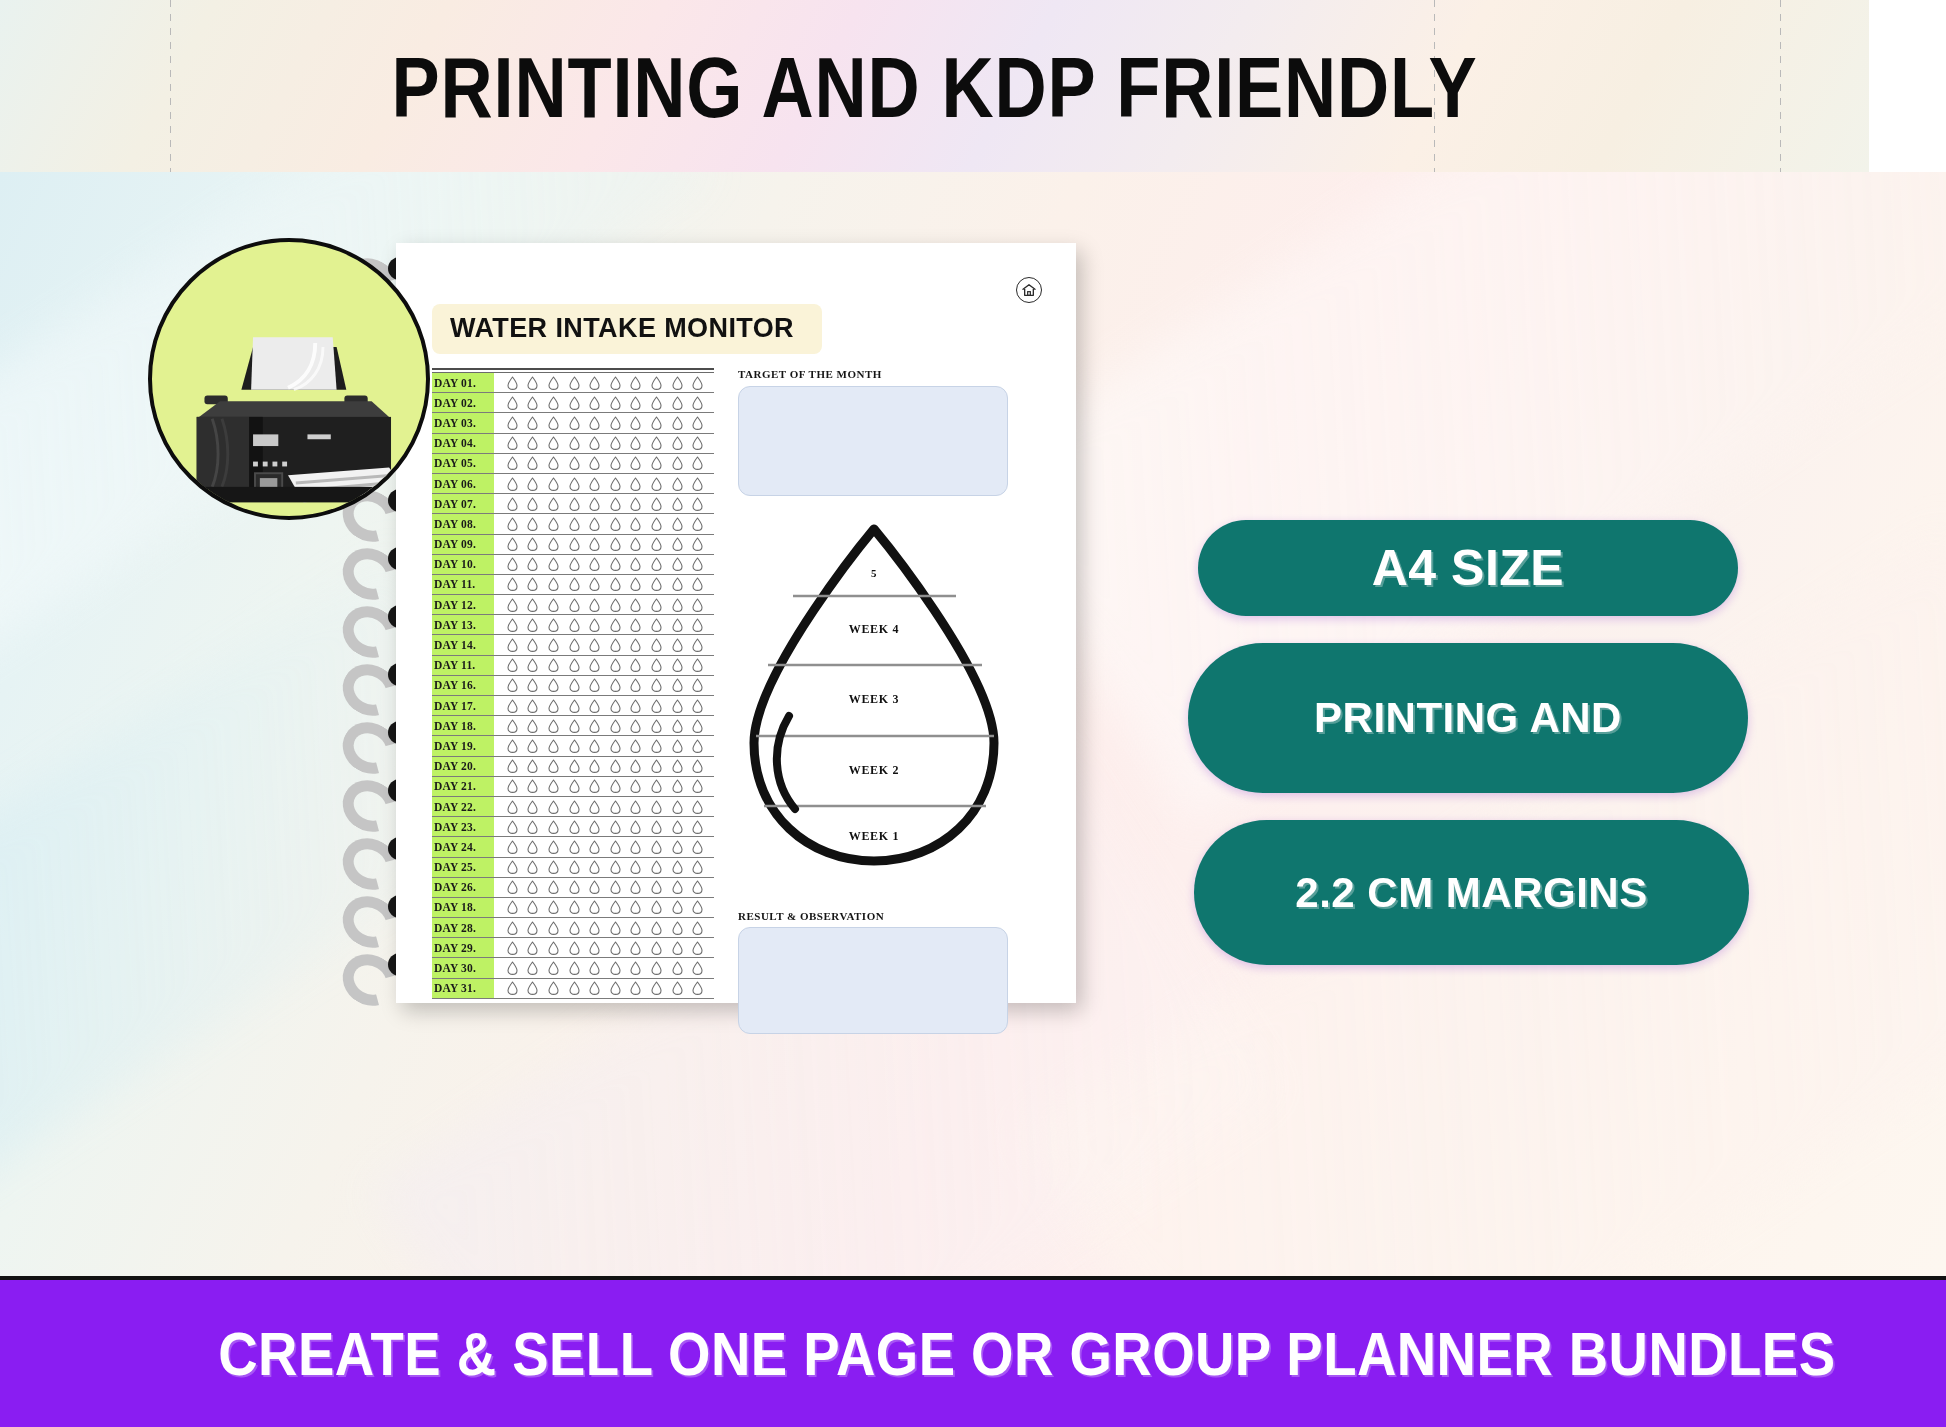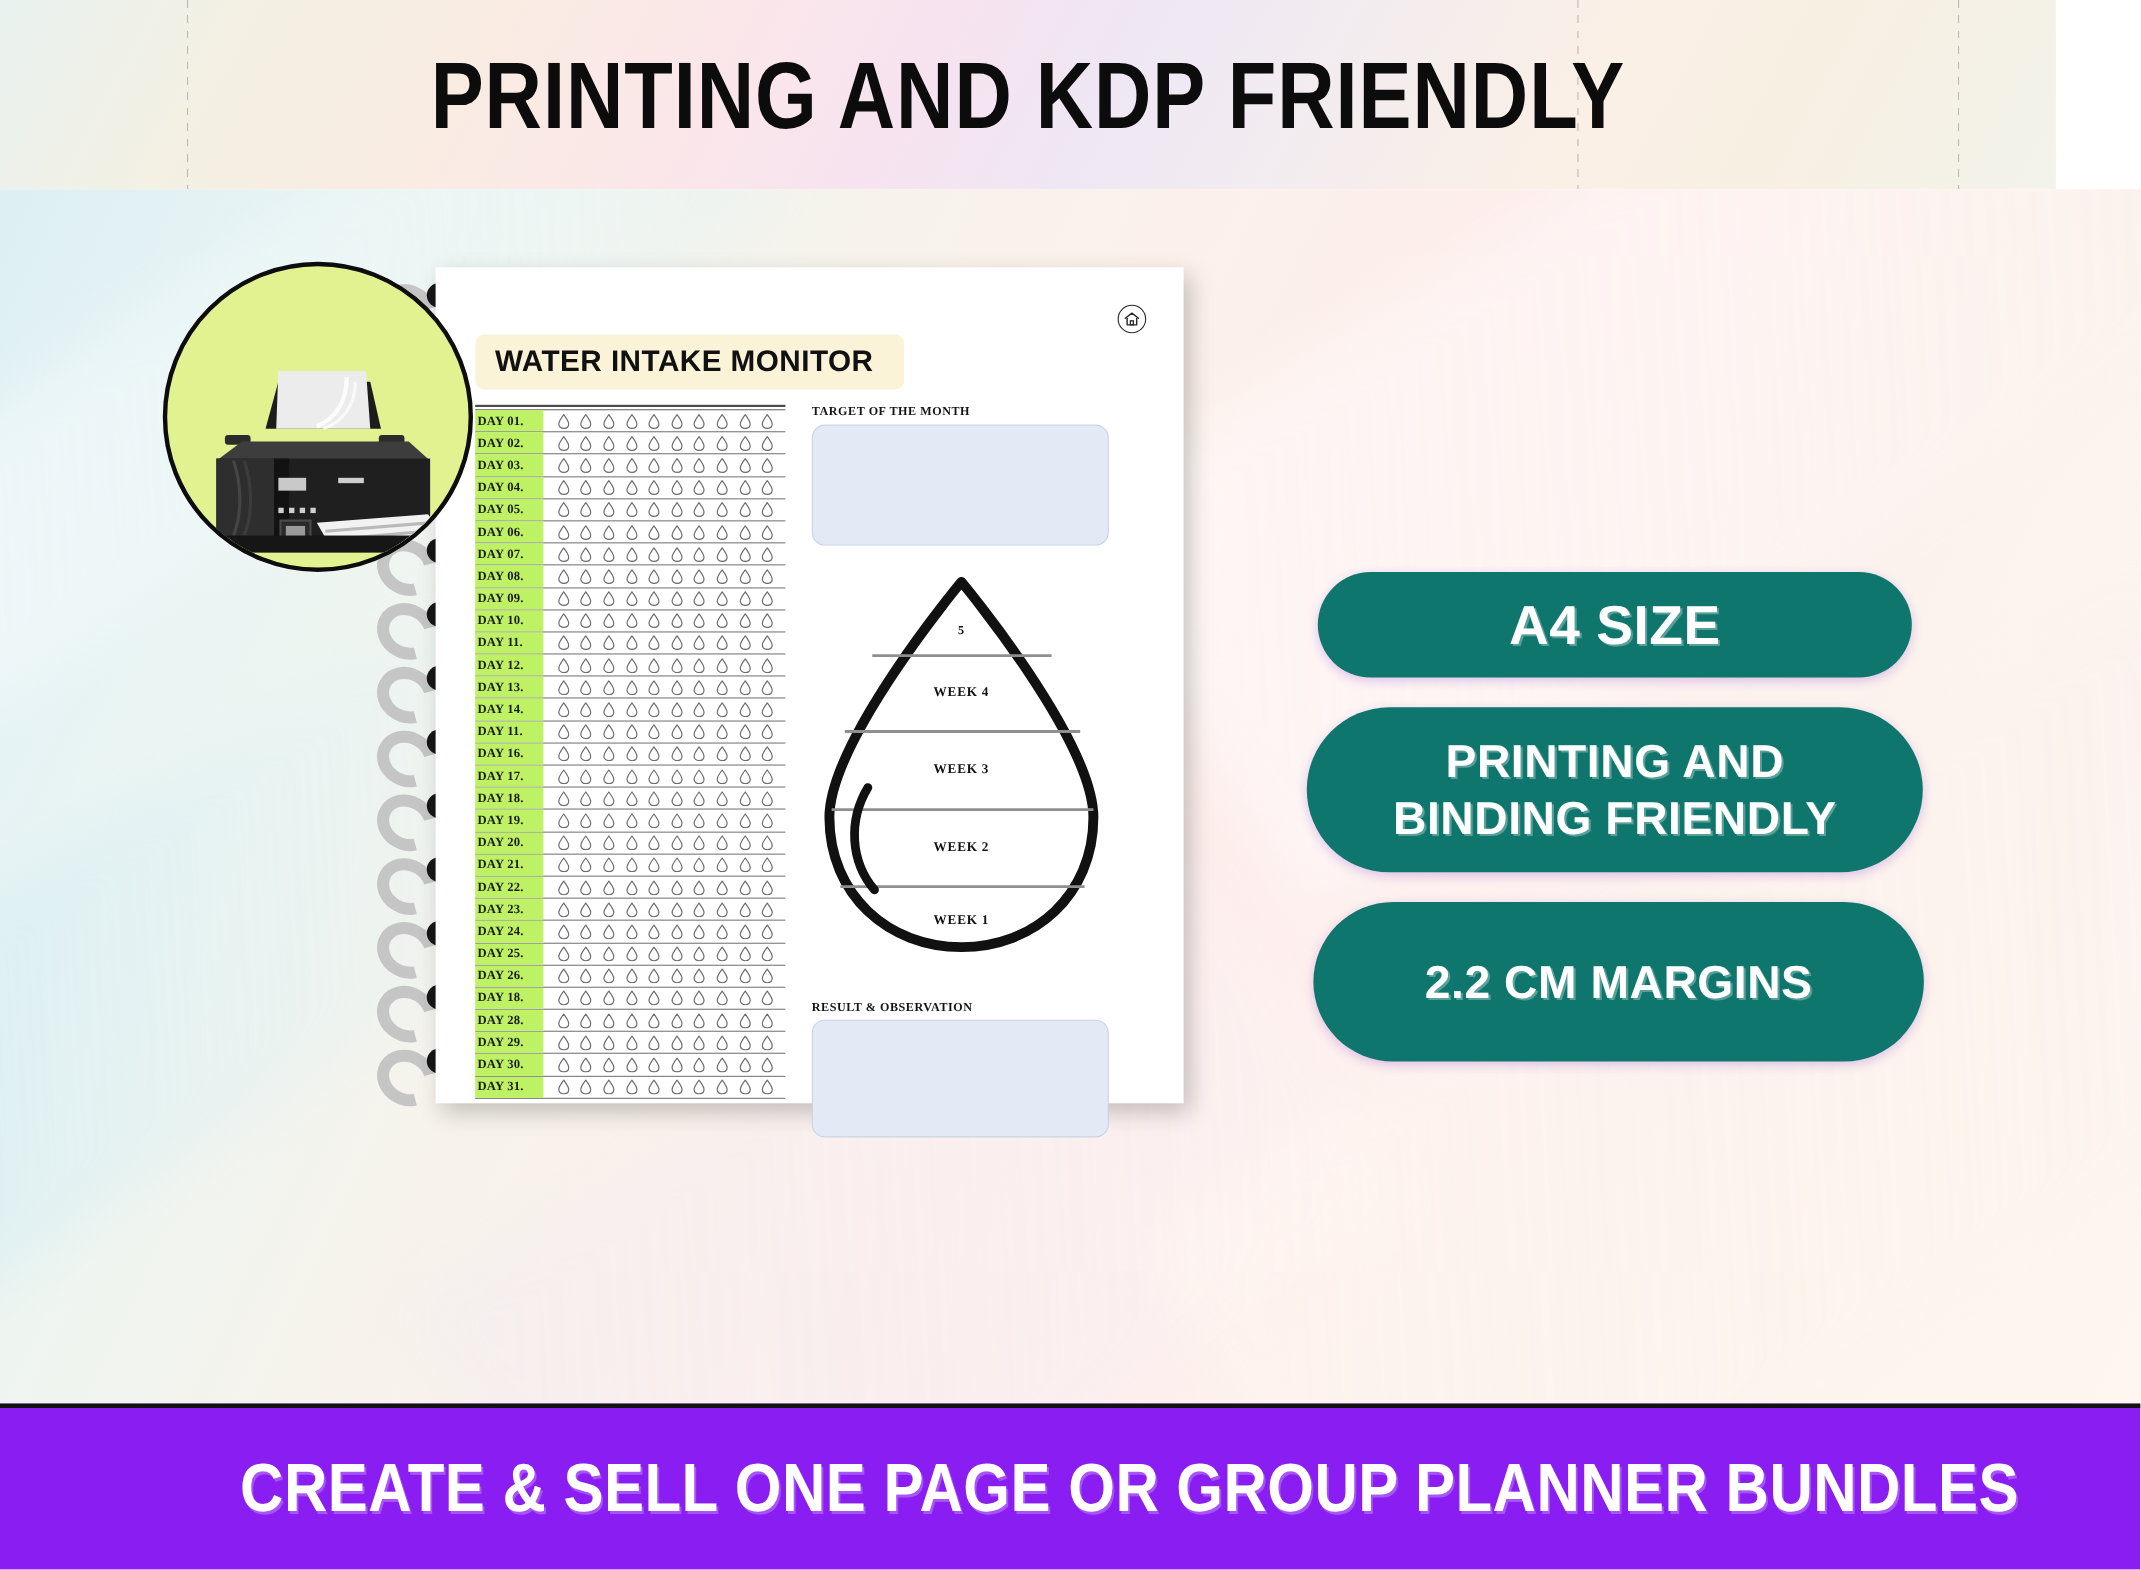--- a/index.html
+++ b/index.html
@@ -2175,21 +2175,20 @@
       <rect x="46" y="252" width="200" height="16" fill="#161616"></rect>
     </svg>
   </div>
 
   <div class="pills">
     <div class="pill p1">
       <span class="pill-line">A4 SIZE</span>
     </div>
     <div class="pill p2">
       <span class="pill-line">PRINTING AND</span>
-      <span class="pill-line">BINDING FRIENDLY</span>
     </div>
     <div class="pill p3">
       <span class="pill-line">2.2 CM MARGINS</span>
     </div>
   </div>
 
   <div class="bottom-banner">
     <div class="banner-text">CREATE &amp; SELL ONE PAGE OR GROUP PLANNER BUNDLES</div>
   </div>
 

